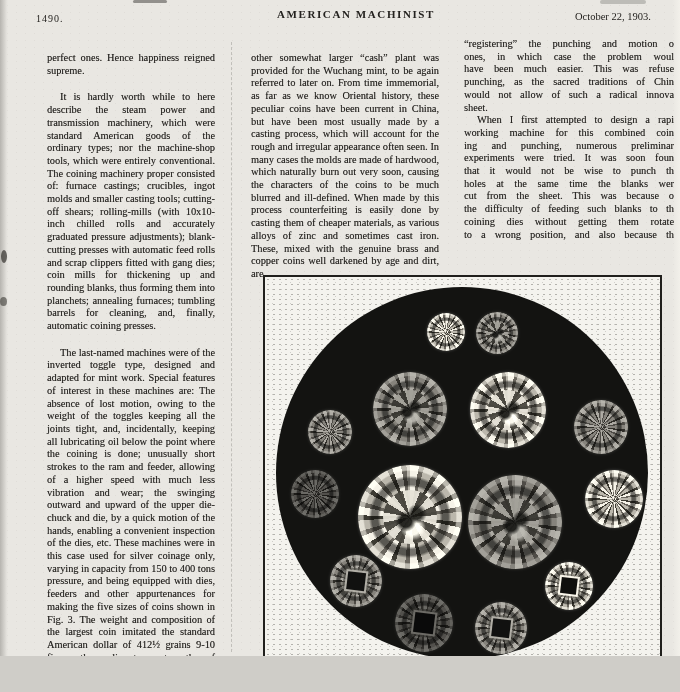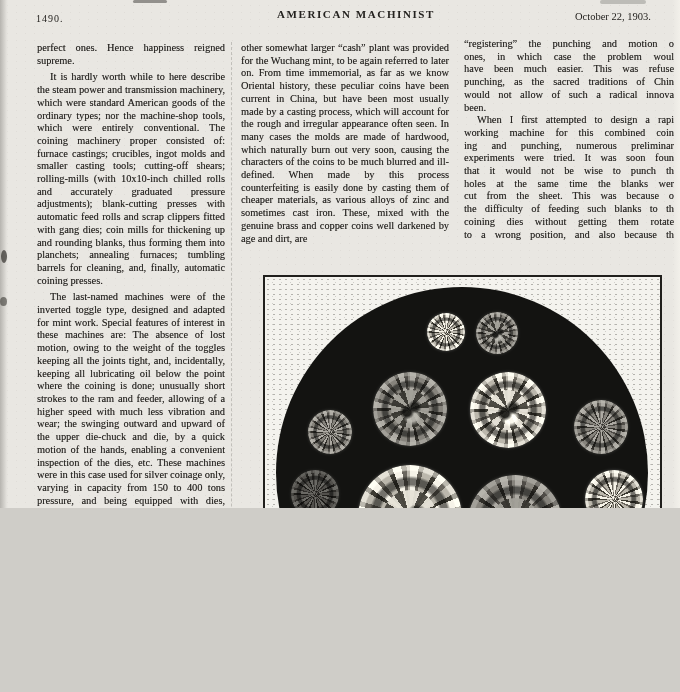--- a/index.html
+++ b/index.html
@@ -1,17 +1,17 @@
 <!DOCTYPE html>
 <html><head>
 <meta charset="utf-8">
 <style>
   html,body{margin:0;padding:0;background:#cfcdc8;}
   .page{
-    position:relative;width:680px;height:508px;overflow:hidden;
+    position:relative;width:680px;height:656px;overflow:hidden;
     background-color:#e9e7e2;
     background-image:
       radial-gradient(rgba(110,108,102,0.10) 0.5px, transparent 0.6px),
       radial-gradient(rgba(90,88,84,0.07) 0.5px, transparent 0.6px);
     background-size:5px 4px, 9px 7px;
     background-position:0 0, 3px 2px;
     font-family:"Liberation Serif","DejaVu Serif",serif;
     color:#24221f;
   }
   .edge-left{position:absolute;left:0;top:0;bottom:0;width:8px;
@@ -27,21 +27,21 @@
 
   
   .pagenum{position:absolute;left:36px;top:13px;font-size:10px;letter-spacing:1px;}
   .jtitle{position:absolute;left:356px;top:8px;transform:translateX(-50%);
     font-size:11px;font-weight:bold;letter-spacing:1.6px;white-space:nowrap;}
   .jdate{position:absolute;left:575px;top:11px;font-size:10.5px;white-space:nowrap;}
 
   
   .col{position:absolute;top:38px;font-size:10.3px;line-height:12.7px;
     text-shadow:0.2px 0.2px 0.3px rgba(25,23,20,0.45);}
-  .col p{margin:4px;text-align:justify;text-indent:13px;font-family:Liberation Serif, serif;}
+  .col p{margin:14px;text-align:justify;text-indent:13px;font-family:Liberation Serif, serif;}
   .col p.noindent{text-indent:0;}
   .col1{left:33px;width:196px;}
   .col2{left:237px;width:216px;}
   .col3{left:464px;width:210px;}
   .col3 .line{text-align:justify;text-align-last:justify;white-space:nowrap;overflow:hidden;}
   .col3 .line.short{text-align-last:left;}
   .col3 .line.indent{text-indent:13px;}
   .frag{text-align:left;}
 
   
@@ -119,21 +119,21 @@
   <div class="col col2">
     <p class="noindent">other somewhat larger “cash” plant was provided for the Wuchang mint, to be again referred to later on. From time immemorial, as far as we know Oriental history, these peculiar coins have been current in China, but have been most usually made by a casting process, which will account for the rough and irregular appearance often seen. In many cases the molds are made of hardwood, which naturally burn out very soon, causing the characters of the coins to be much blurred and ill-defined. When made by this process counterfeiting is easily done by casting them of cheaper materials, as various alloys of zinc and sometimes cast iron. These, mixed with the genuine brass and copper coins well darkened by age and dirt, are</p>
   </div>
 
   <div class="col col3" id="col3">
       <div class="line">“registering” the punching and motion o</div>
       <div class="line">ones, in which case the problem woul</div>
       <div class="line">have been much easier. This was refuse</div>
       <div class="line">punching, as the sacred traditions of Chin</div>
       <div class="line">would not allow of such a radical innova</div>
-      <div class="line short">been.</div>
+      <div class="line short">sheet.</div>
       <div class="line indent">When I first attempted to design a rapi</div>
       <div class="line">working machine for this combined coin</div>
       <div class="line">ing and punching, numerous preliminar</div>
       <div class="line">experiments were tried. It was soon foun</div>
       <div class="line">that it would not be wise to punch th</div>
       <div class="line">holes at the same time the blanks wer</div>
       <div class="line">cut from the sheet. This was because o</div>
       <div class="line">the difficulty of feeding such blanks to th</div>
       <div class="line">coining dies without getting them rotate</div>
       <div class="line">to a wrong position, and also because th</div>

